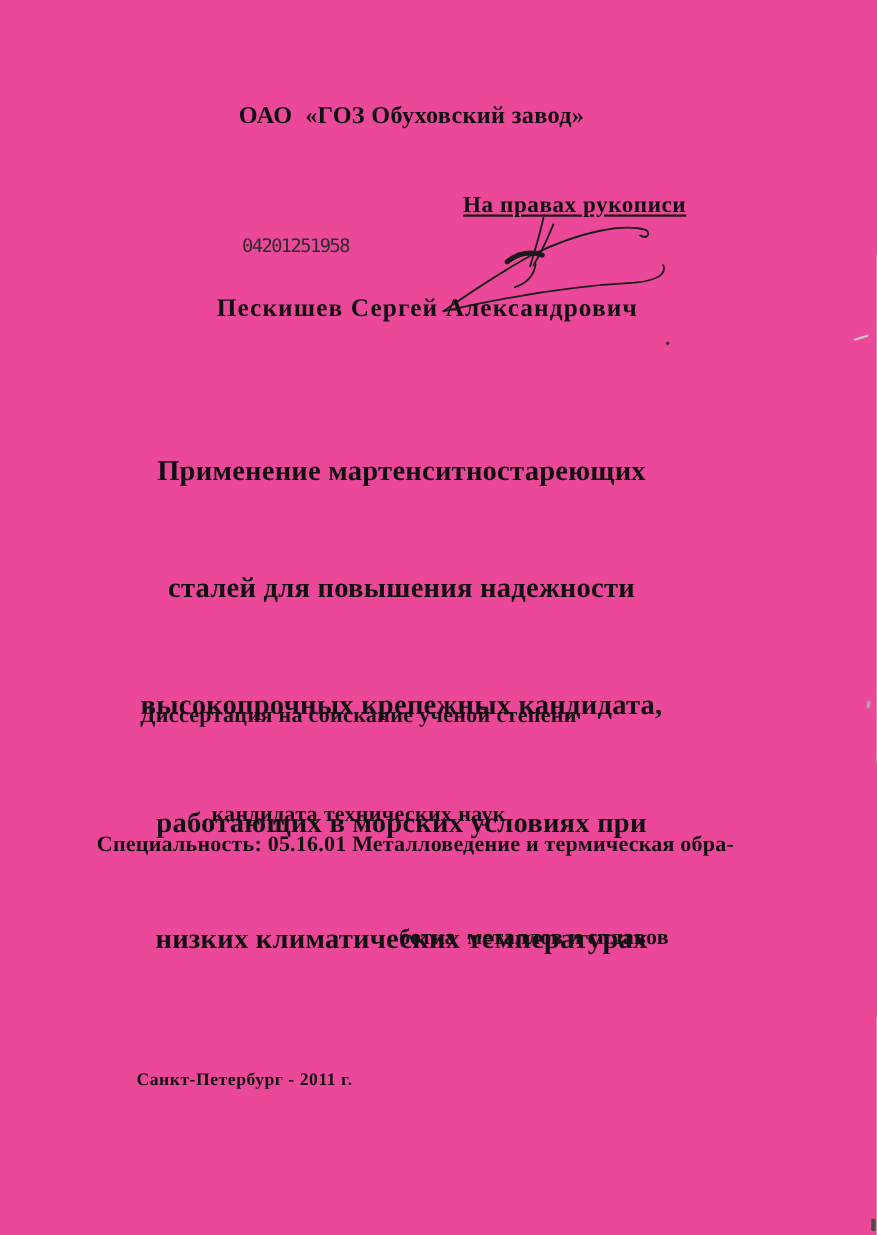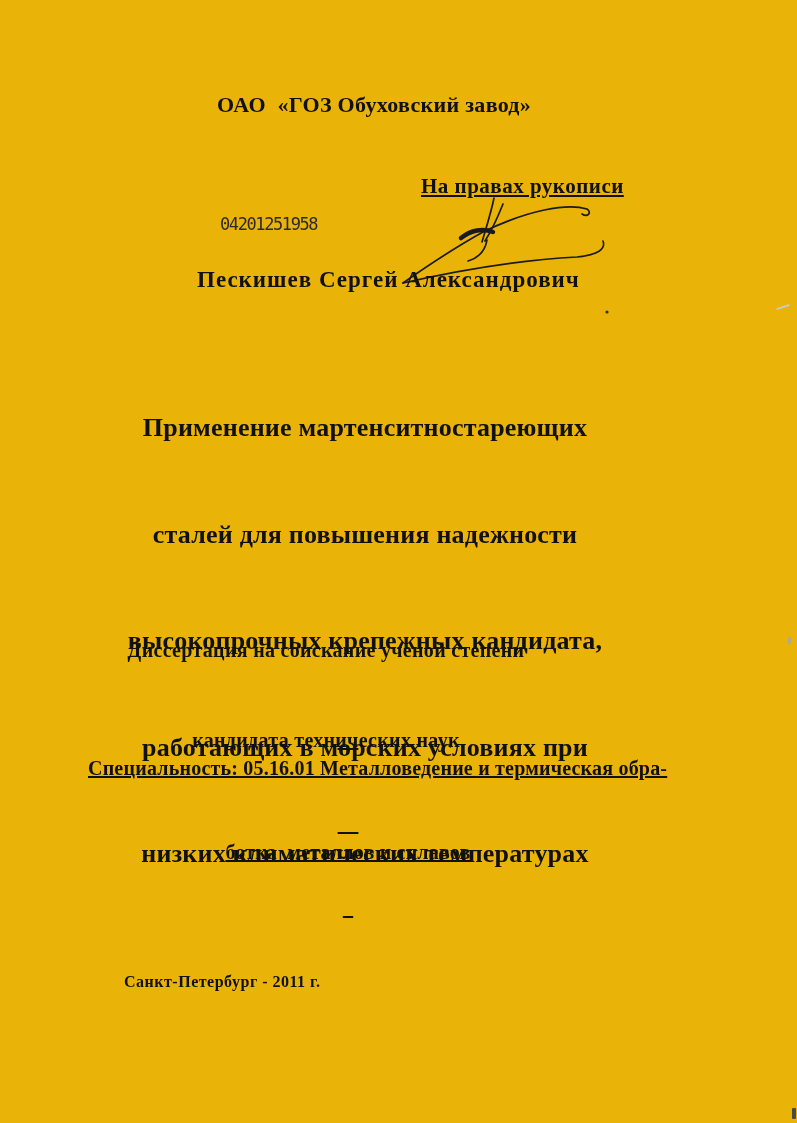--- a/index.html
+++ b/index.html
@@ -11,21 +11,21 @@
     width: 797px;
     height: 1123px;
     position: relative;
     overflow: hidden;
     font-family: "Liberation Serif", "DejaVu Serif", serif;
     color: #111111;
   }
   .page {
     position: absolute;
     inset: 0;
-    background: #eab308;
+    background: #ec4899;
   }
   .abs { position: absolute; white-space: pre; }
   .b { font-weight: bold; }
 
   .org {
     top: 94px; left: 217px;
     font-size: 22px; line-height: 1;
     letter-spacing: 0.3px;
   }
   .manuscript {
@@ -56,24 +56,23 @@
   }
   .thesis-block {
     top: 575px; left: 66px; width: 520px;
     text-align: center;
     font-size: 20px; line-height: 30px;
     letter-spacing: 0.3px;
     font-family: Liberation Serif, serif;
   }
   .spec-block {
     top: 698px; left: 88px; width: 520px;
-    text-align: center;
+    text-align: right;
     font-size: 20px; line-height: 28px;
     letter-spacing: 0.2px;
-    text-decoration: underline;
   }
   .footer {
     top: 974px; left: 124px; width: 520px;
     font-size: 16px; line-height: 1;
     letter-spacing: 0.5px;
   }
   .sig-svg {
     position: absolute;
     top: 190px; left: 395px;
     width: 230px; height: 130px;

